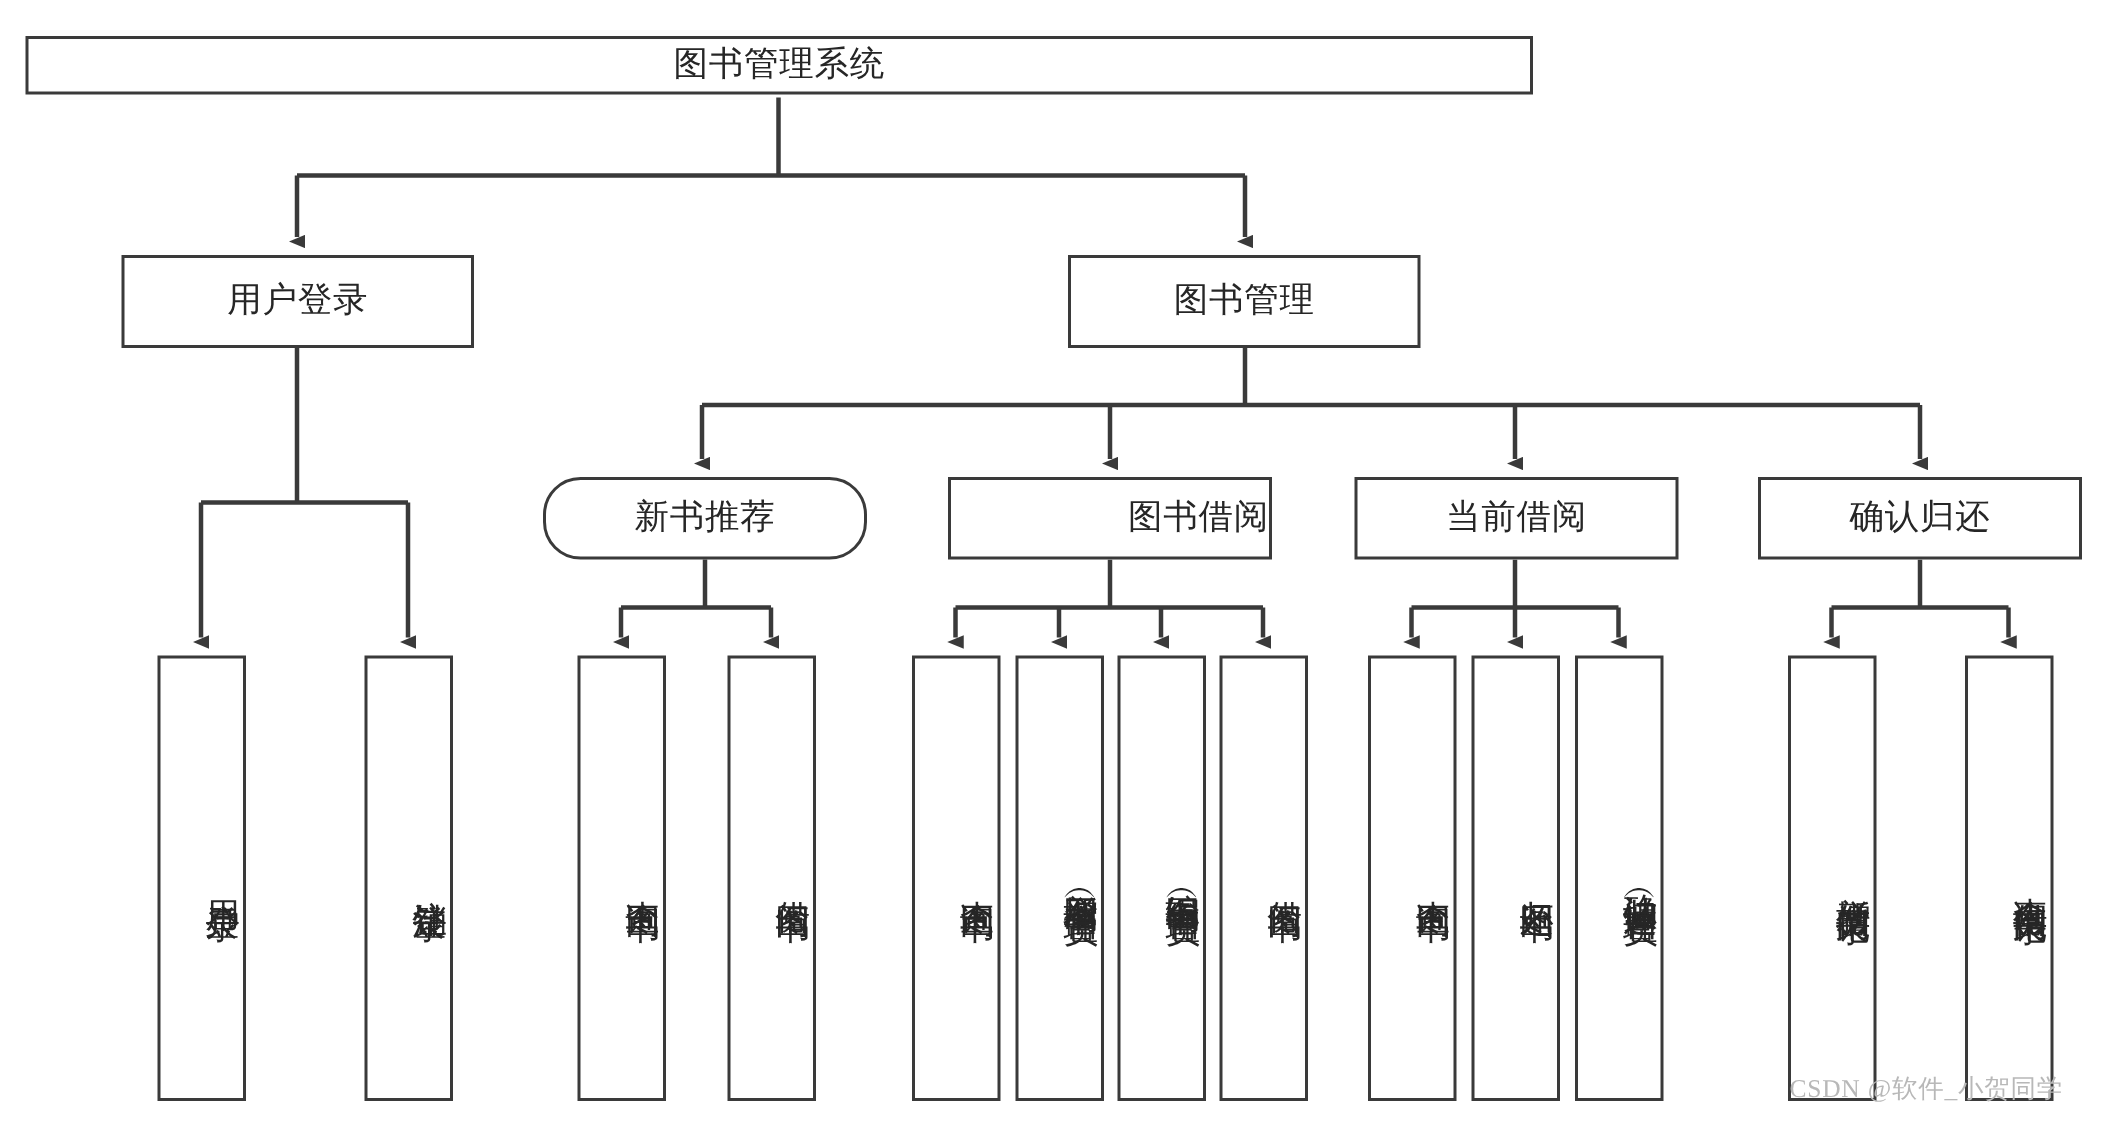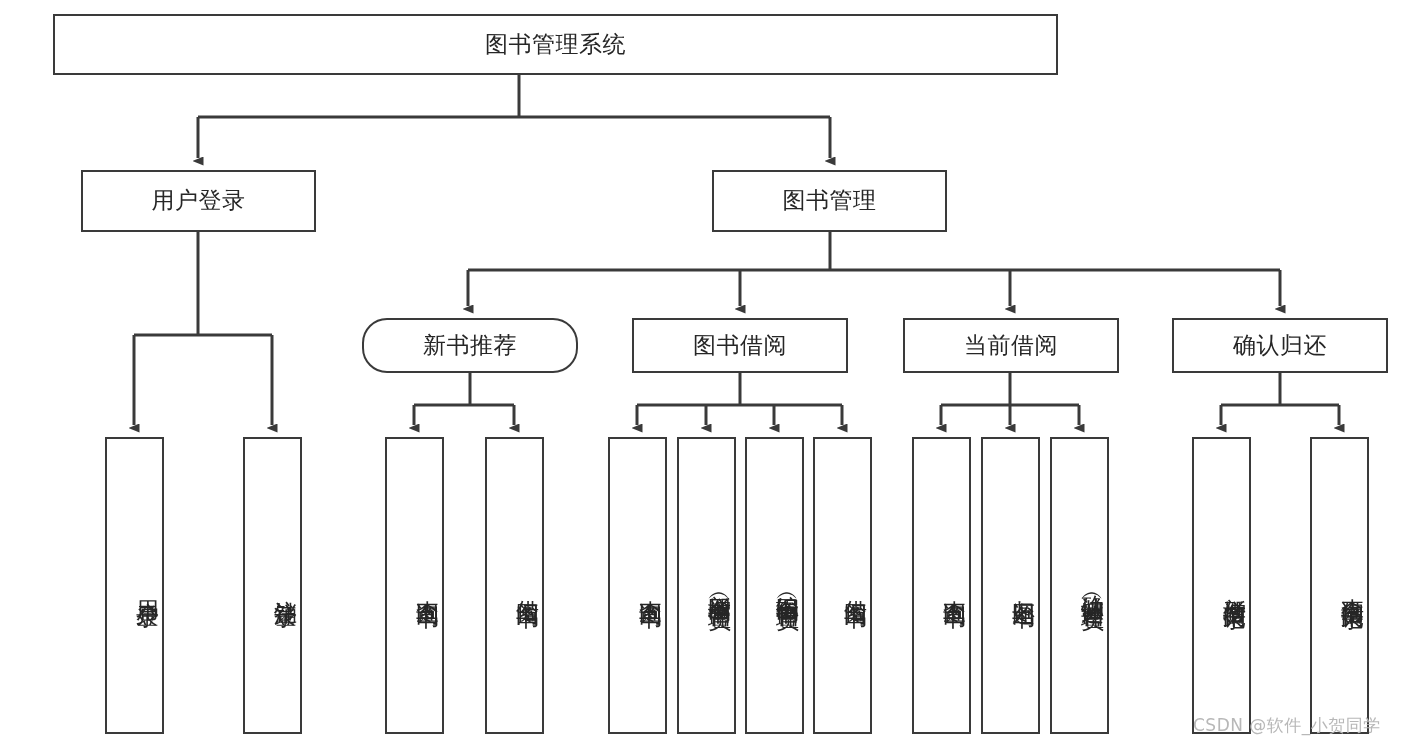--- a/index.html
+++ b/index.html
@@ -114,35 +114,35 @@
       <path d="M1010,405 L1010,425" marker-end="url(#arrow)"></path>
       <path d="M1079,405 L1079,425" marker-end="url(#arrow)"></path>
 
       <path d="M1280,373 L1280,405"></path>
       <path d="M1221,405 L1339,405"></path>
       <path d="M1221,405 L1221,425" marker-end="url(#arrow)"></path>
       <path d="M1339,405 L1339,425" marker-end="url(#arrow)"></path>
     </g>
   </svg>
 
-  <div class="node horiz" style="left:17px; top:14px; width:1005px; height:61px;margin-left:36px;">
+  <div class="node horiz" style="left:17px; top:24px; width:1005px; height:39px;">
     <span>图书管理系统</span>
   </div>
 
   <div class="node horiz" style="left:81px; top:170px; width:235px; height:62px;">
     <span>用户登录</span>
   </div>
   <div class="node horiz" style="left:712px; top:170px; width:235px; height:62px;">
     <span>图书管理</span>
   </div>
 
   <div class="node horiz" style="left:362px; top:318px; width:216px; height:55px;border-radius:25px;">
     <span>新书推荐</span>
   </div>
-  <div class="node horiz" style="left:632px; top:318px; width:216px; height:55px;">
+  <div class="node horiz" style="left:632px; top:318px; width:216px; height:55px;justify-content:flex-end;">
     <span>图书借阅</span>
   </div>
   <div class="node horiz" style="left:903px; top:318px; width:216px; height:55px;">
     <span>当前借阅</span>
   </div>
   <div class="node horiz" style="left:1172px; top:318px; width:216px; height:55px;">
     <span>确认归还</span>
   </div>
 
   <div class="node vert" style="left:105px; top:437px; width:59px; height:297px;">
@@ -182,15 +182,15 @@
     <span class="vlabel">确认归还（管理员）</span>
   </div>
 
   <div class="node vert" style="left:1192px; top:437px; width:59px; height:297px;">
     <span class="vlabel">新增借阅记录</span>
   </div>
   <div class="node vert" style="left:1310px; top:437px; width:59px; height:297px;">
     <span class="vlabel">查询借阅记录</span>
   </div>
 
-  <div class="watermark" style="left:1193px; top:714px;">CSDN @软件_小贺同学</div>
+  <div class="watermark" style="left:1193px; top:714px;font-family:Liberation Serif, serif;">CSDN @软件_小贺同学</div>
 
 </div>
 
 </body></html>

